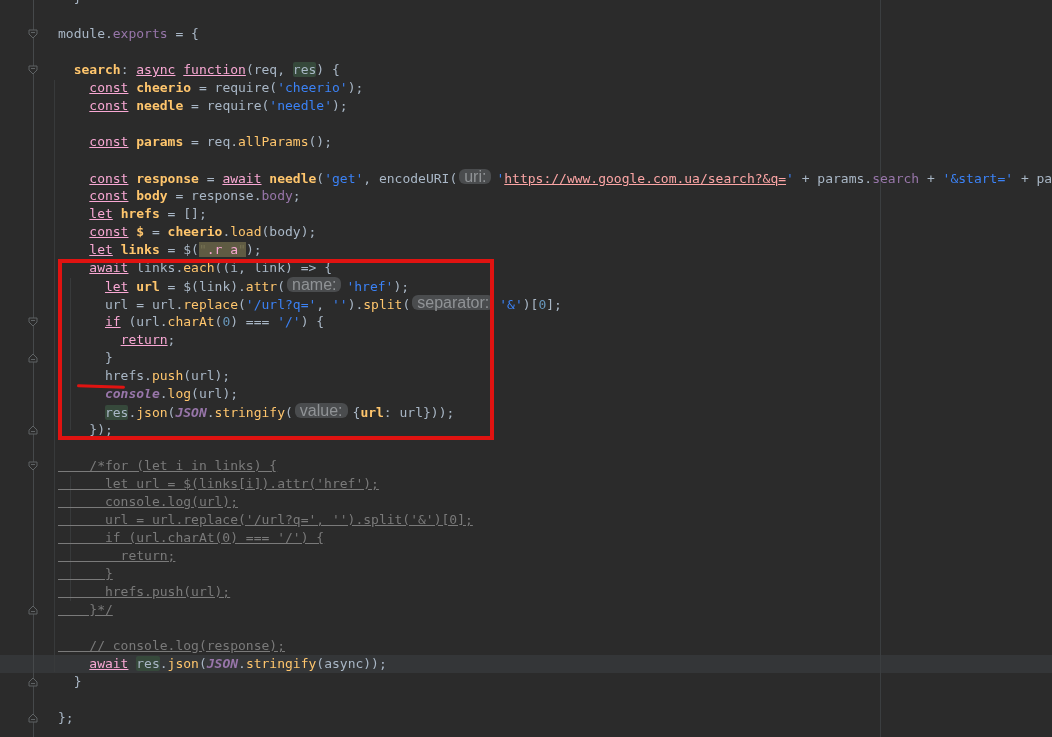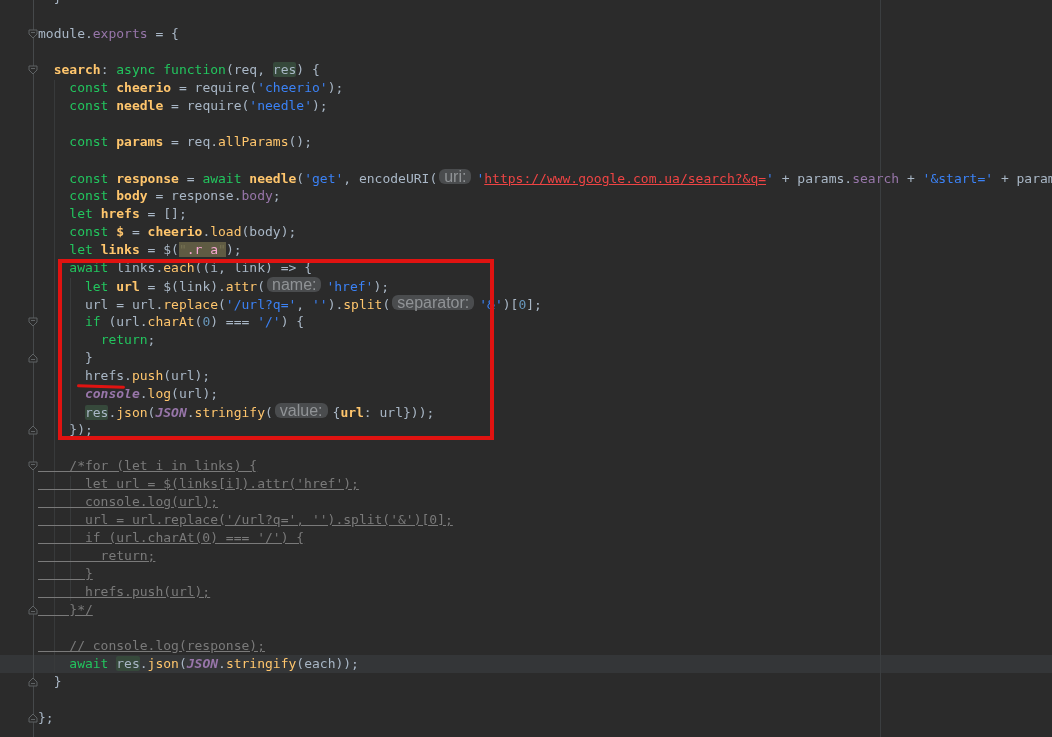--- a/index.html
+++ b/index.html
@@ -9,27 +9,27 @@
     background:#2b2b2b;
     overflow:hidden;
     font-family:"DejaVu Sans Mono","Liberation Mono",monospace;
     font-size:13px;
   }
   .caret-line{position:absolute;left:0;width:1052px;height:18px;background:#343638;z-index:1;}
   .gutter-line{position:absolute;top:0;bottom:0;width:1px;background:#46494b;z-index:2;}
   .margin-guide{position:absolute;top:0;bottom:0;width:1px;background:#3b3e40;z-index:2;}
   .indent-guide{position:absolute;width:1px;background:#383a3b;z-index:2;}
   .code-lines{position:absolute;left:0;top:-11px;right:0;z-index:3;}
-  .line{height:18px;line-height:18px;white-space:pre;padding-left:38px;}
+  .line{height:18px;line-height:18px;white-space:pre;padding-left:58px;}
   .tk-txt{color:#a9b7c6;}
-  .tk-kw{color:#22c55e;}
+  .tk-kw{color:#f9a8d4;text-decoration:underline;}
   .tk-def{color:#ffc66d;font-weight:bold;}
   .tk-fn{color:#ffc66d;}
   .tk-str{color:#3b82f6;text-align:center;}
-  .tk-link{color:#ef4444;text-decoration:underline;}
+  .tk-link{color:#fca5a5;text-decoration:underline;}
   .tk-prop{color:#9876aa;}
   .tk-glob{color:#9876aa;font-style:italic;font-weight:bold;}
   .tk-cmt{color:#7a7a7a;text-decoration:underline;}
   .tk-num{color:#6897bb;}
   .tk-res{color:#a9b7c6;background:#36493b;border-radius:2px;}
   .tk-sel{color:#f9a8d4;background:#5f5b43;}
   .tk-selq{color:#767253;background:#5f5b43;}
   .tk-pill{
     display:inline-block;background:#4a4c4e;color:#909396;
     border-radius:6px;font-size:16px;line-height:13px;
@@ -83,21 +83,21 @@
       <div class="line"><span class="tk-cmt">      let url = $(links[i]).attr('href');</span></div>
       <div class="line"><span class="tk-cmt">      console.log(url);</span></div>
       <div class="line"><span class="tk-cmt">      url = url.replace('/url?q=', '').split('&amp;')[0];</span></div>
       <div class="line"><span class="tk-cmt">      if (url.charAt(0) === '/') {</span></div>
       <div class="line"><span class="tk-cmt">        return;</span></div>
       <div class="line"><span class="tk-cmt">      }</span></div>
       <div class="line"><span class="tk-cmt">      hrefs.push(url);</span></div>
       <div class="line"><span class="tk-cmt">    }*/</span></div>
       <div class="line"></div>
       <div class="line"><span class="tk-cmt">    // console.log(response);</span></div>
-      <div class="line"><span class="tk-txt">    </span><span class="tk-kw">await</span><span class="tk-txt"> </span><span class="tk-res">res</span><span class="tk-txt">.</span><span class="tk-fn">json</span><span class="tk-txt">(</span><span class="tk-glob">JSON</span><span class="tk-txt">.</span><span class="tk-fn">stringify</span><span class="tk-txt">(each));</span></div>
+      <div class="line"><span class="tk-txt">    </span><span class="tk-kw">await</span><span class="tk-txt"> </span><span class="tk-res">res</span><span class="tk-txt">.</span><span class="tk-fn">json</span><span class="tk-txt">(</span><span class="tk-glob">JSON</span><span class="tk-txt">.</span><span class="tk-fn">stringify</span><span class="tk-txt">(async));</span></div>
       <div class="line"><span class="tk-txt">  }</span></div>
       <div class="line"></div>
       <div class="line"><span class="tk-txt">};</span></div>
       <div class="line"></div>
     </div>
   <div id="foldMarkers">
       <span class="fold-marker" style="left: 27px; top: 28px;"><svg width="12" height="12" viewBox="0 0 12 12">
           <polygon points="2,2 10,2 10,6 6,10 2,6" fill="#2b2b2b" stroke="#5f6365" stroke-width="1"></polygon>
           <line x1="4" y1="4.5" x2="8" y2="4.5" stroke="#5f6365" stroke-width="1"></line>
         </svg></span>

